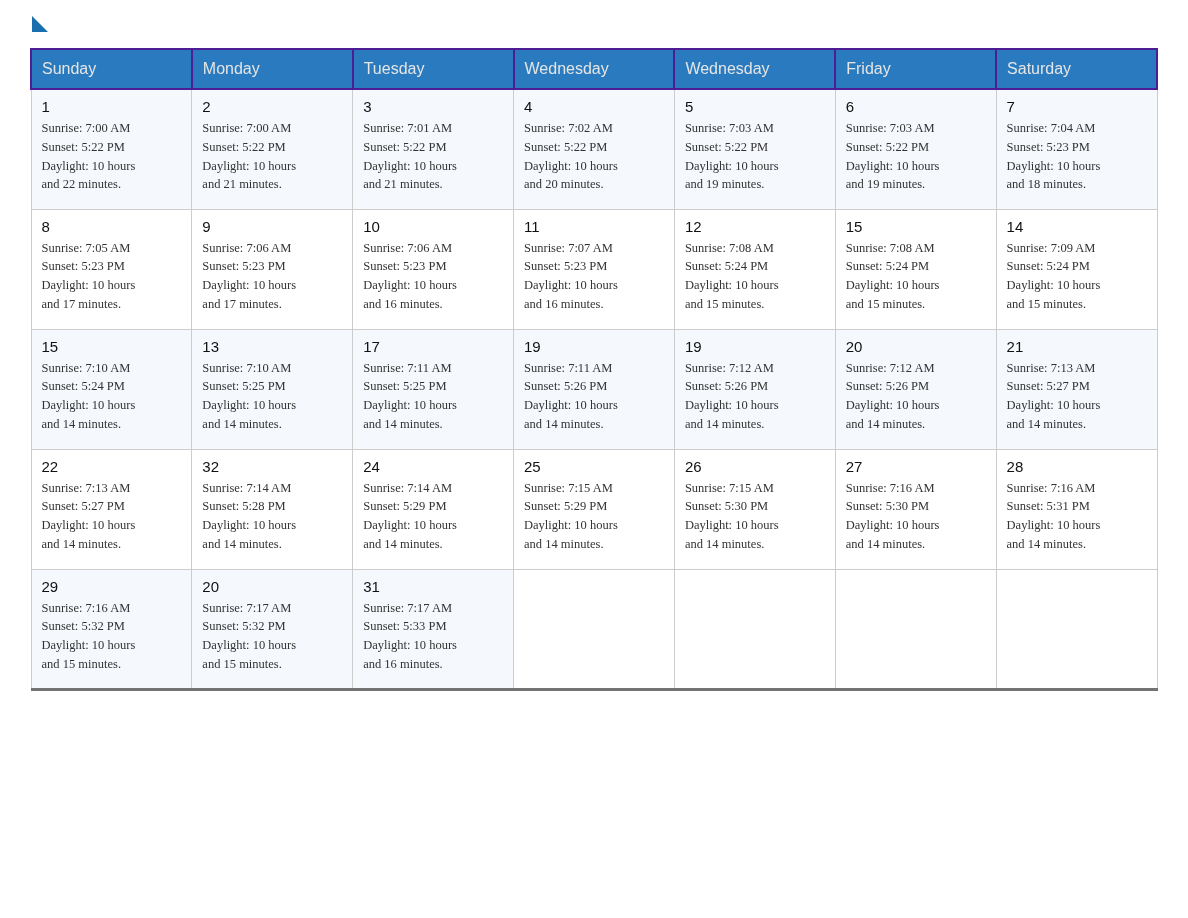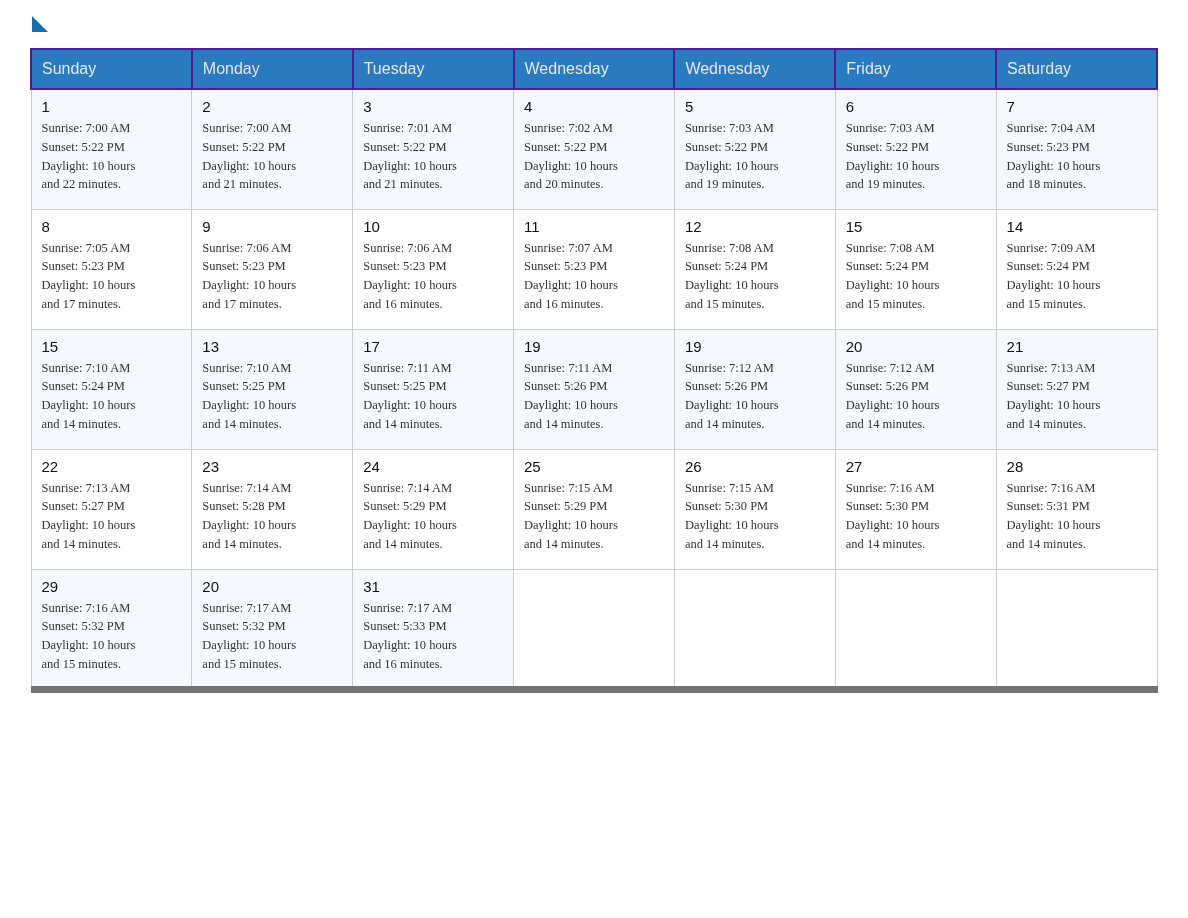--- a/index.html
+++ b/index.html
@@ -102,21 +102,21 @@
     .day-info {
       font-size: 12.5px;
       line-height: 1.5;
       color: #333;
       font-family: Liberation Serif, serif;
     }
     .empty-cell {
       background-color: #fff !important;
     }
     .last-row td {
-      border-bottom: 7px solid #737373;
+      border-bottom: 3px solid #737373;
     }
   </style>
 </head>
 <body>
 
 <div class="header-area">
   <div class="logo">
     <div class="logo-top">
       <span class="logo-text-general"></span>
       <div class="logo-triangle"></div>
@@ -231,21 +231,21 @@
         <span class="day-number">21</span>
         <span class="day-info">Sunrise: 7:13 AM<br>Sunset: 5:27 PM<br>Daylight: 10 hours<br>and 14 minutes.</span>
       </td>
       </tr>
       <tr>
         <td>
         <span class="day-number">22</span>
         <span class="day-info">Sunrise: 7:13 AM<br>Sunset: 5:27 PM<br>Daylight: 10 hours<br>and 14 minutes.</span>
       </td>
         <td>
-        <span class="day-number">23</span>
+        <span class="day-number">32</span>
         <span class="day-info">Sunrise: 7:14 AM<br>Sunset: 5:28 PM<br>Daylight: 10 hours<br>and 14 minutes.</span>
       </td>
         <td>
         <span class="day-number">24</span>
         <span class="day-info">Sunrise: 7:14 AM<br>Sunset: 5:29 PM<br>Daylight: 10 hours<br>and 14 minutes.</span>
       </td>
         <td>
         <span class="day-number">25</span>
         <span class="day-info">Sunrise: 7:15 AM<br>Sunset: 5:29 PM<br>Daylight: 10 hours<br>and 14 minutes.</span>
       </td>

